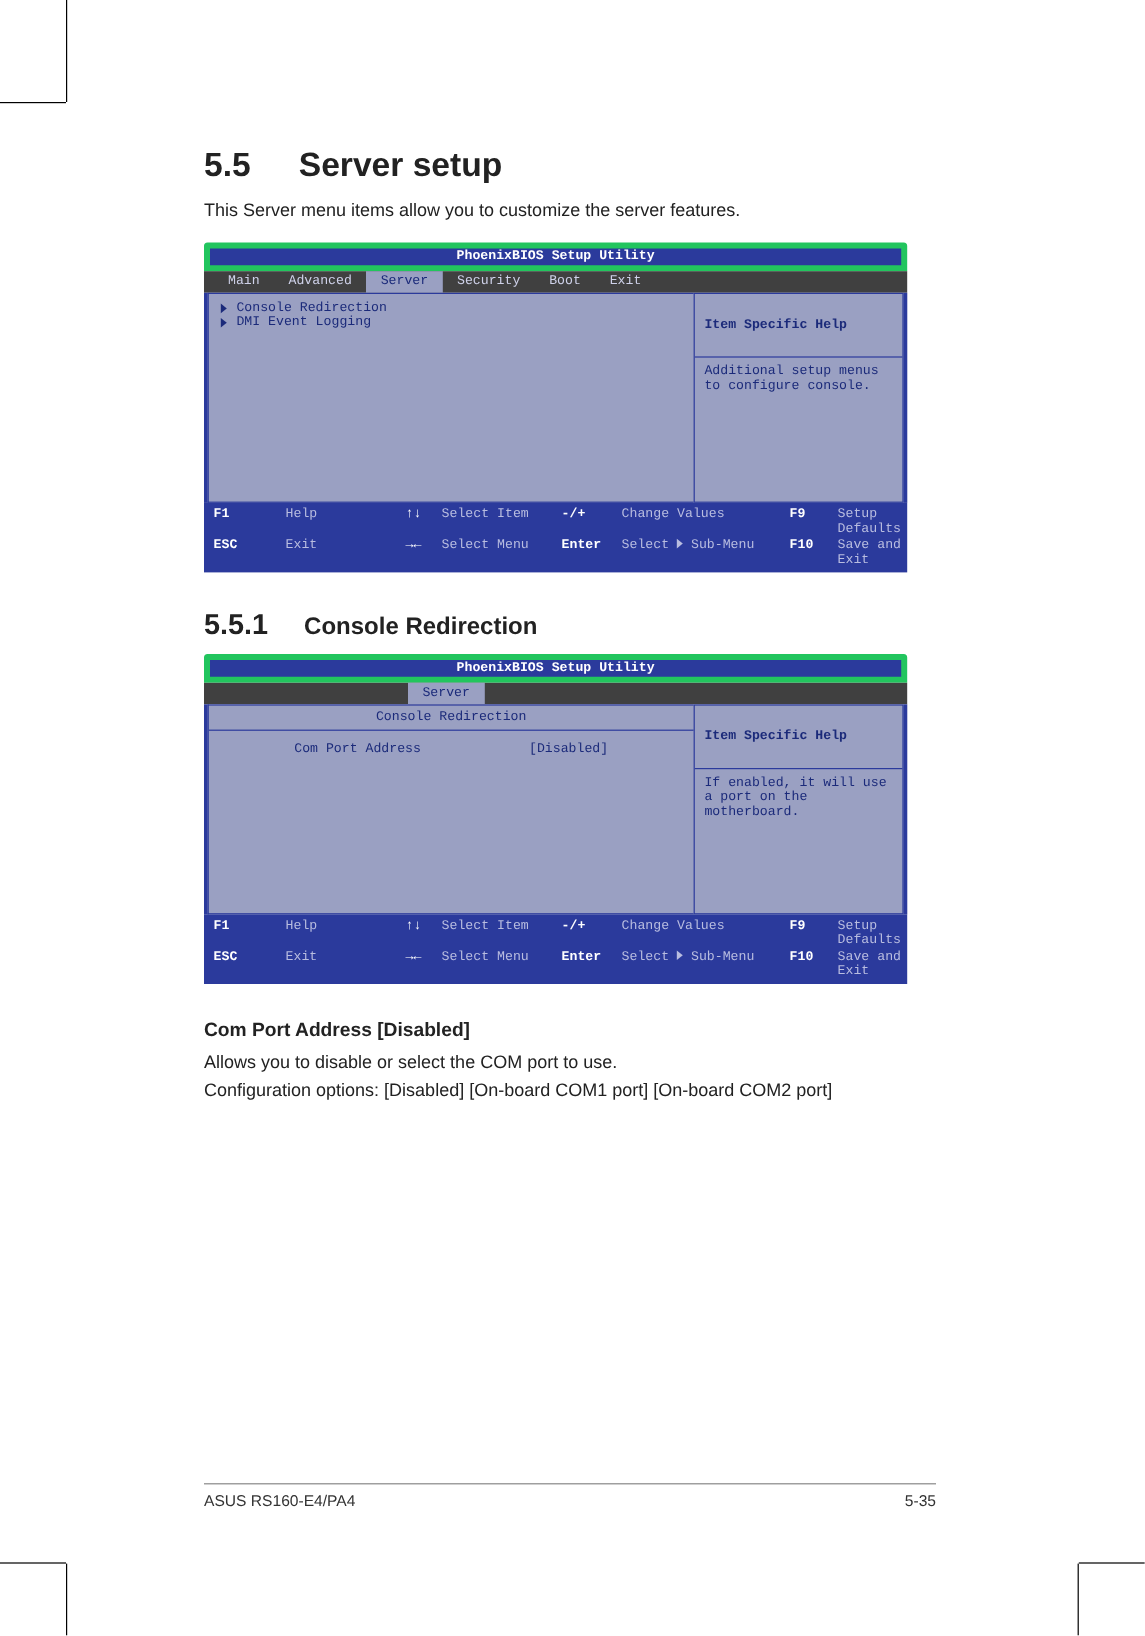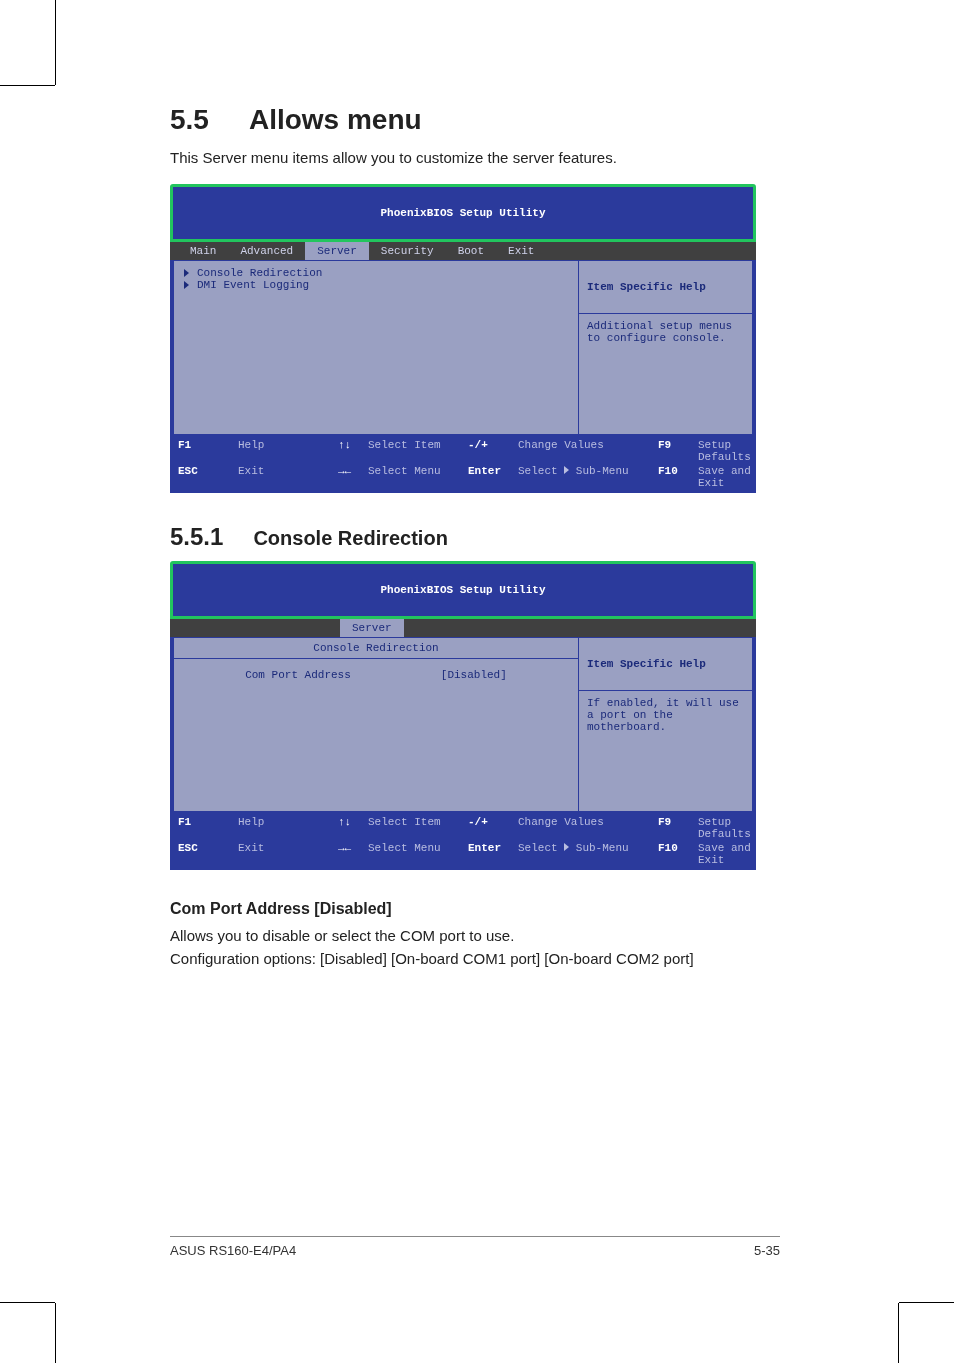--- a/index.html
+++ b/index.html
@@ -7,36 +7,36 @@
   .page { position: relative; width: 954px; height: 1363px; }
 
   
   .crop-tl-h { position:absolute; top:85px; left:0; width:55px; height:1px; background:#000; }
   .crop-tl-v { position:absolute; top:0; left:55px; width:1px; height:85px; background:#000; }
   .crop-bl-h { position:absolute; bottom:60px; left:0; width:55px; height:1px; background:#000; }
   .crop-bl-v { position:absolute; bottom:0; left:55px; width:1px; height:60px; background:#000; }
   .crop-br-h { position:absolute; bottom:60px; right:0; width:55px; height:1px; background:#000; }
   .crop-br-v { position:absolute; bottom:0; right:55px; width:1px; height:60px; background:#000; }
 
-  .content { position:absolute; top:104px; left:170px; width:610px; }
+  .content { position:absolute; top:122px; left:170px; width:610px; }
 
   .h1-row { display:flex; align-items:baseline; gap:40px; margin-bottom:12px; }
   .sec-num { font-size:28px; font-weight:bold; font-family: Arial, Helvetica, sans-serif; }
   .sec-title { font-size:28px; font-weight:bold; }
   .para { font-size:15px; line-height:1.35; margin-bottom:16px; }
 
   .h2-row { display:flex; align-items:baseline; gap:30px; margin:30px 0 10px 0; }
   .sub-num { font-size:24px; font-weight:bold; }
   .sub-title { font-size:20px; font-weight:bold; }
 
   .h3 { font-size:16px; font-weight:bold; margin:30px 0 8px 0; }
 
   
   .bios { width:586px; font-family: "Courier New", monospace; font-size:11px; color:#fff; }
-  .bios-title { background:#2b3a9c; text-align:center; padding:20px 0; font-weight:bold; border:3px solid #22c55e; border-top-left-radius:3px; border-top-right-radius:3px; }
+  .bios-title { background:#2b3a9c; text-align:center; padding:1px 0; font-weight:bold; border:5px solid #22c55e; border-top-left-radius:3px; border-top-right-radius:3px; }
   .bios-tabs { background:#404040; display:flex; padding:0 8px; }
   .tab { padding:3px 12px; color:#cfd2ea; }
   .tab.active { background:#9aa0c2; color:#1b2a7a; }
   .bios-body { display:flex; background:#9aa0c2; border-left:3px solid #2b3a9c; border-right:3px solid #2b3a9c; min-height:150px; }
   .bios-left { flex:1; padding:6px 10px; color:#1b2a7a; border:1px solid #2b3a9c; border-right:none; }
   .bios-right { width:175px; border:1px solid #2b3a9c; }
   .help-head { padding:20px 8px; color:#1b2a7a; border-bottom:1px solid #2b3a9c; font-weight:bold; }
   .help-body { padding:6px 8px; color:#1b2a7a; min-height:120px; }
   .bios-foot { background:#2b3a9c; padding:4px 8px; display:grid; grid-template-columns: 60px 100px 30px 100px 50px 140px 40px auto; row-gap:2px; }
   .fk { color:#fff; font-weight:bold; }
@@ -60,21 +60,21 @@
   <div class="crop-tl-h"></div>
   <div class="crop-tl-v"></div>
   <div class="crop-bl-h"></div>
   <div class="crop-bl-v"></div>
   <div class="crop-br-h"></div>
   <div class="crop-br-v"></div>
 
   <div class="content">
     <div class="h1-row">
       <span class="sec-num">5.5</span>
-      <span class="sec-title">Allows menu</span>
+      <span class="sec-title">Server setup</span>
     </div>
     <p class="para">This Server menu items allow you to customize the server features.</p>
 
     <div class="bios">
       <div class="bios-title">PhoenixBIOS Setup Utility</div>
       <div class="bios-tabs">
         <div class="tab">Main</div>
         <div class="tab">Advanced</div>
         <div class="tab active">Server</div>
         <div class="tab">Security</div>

